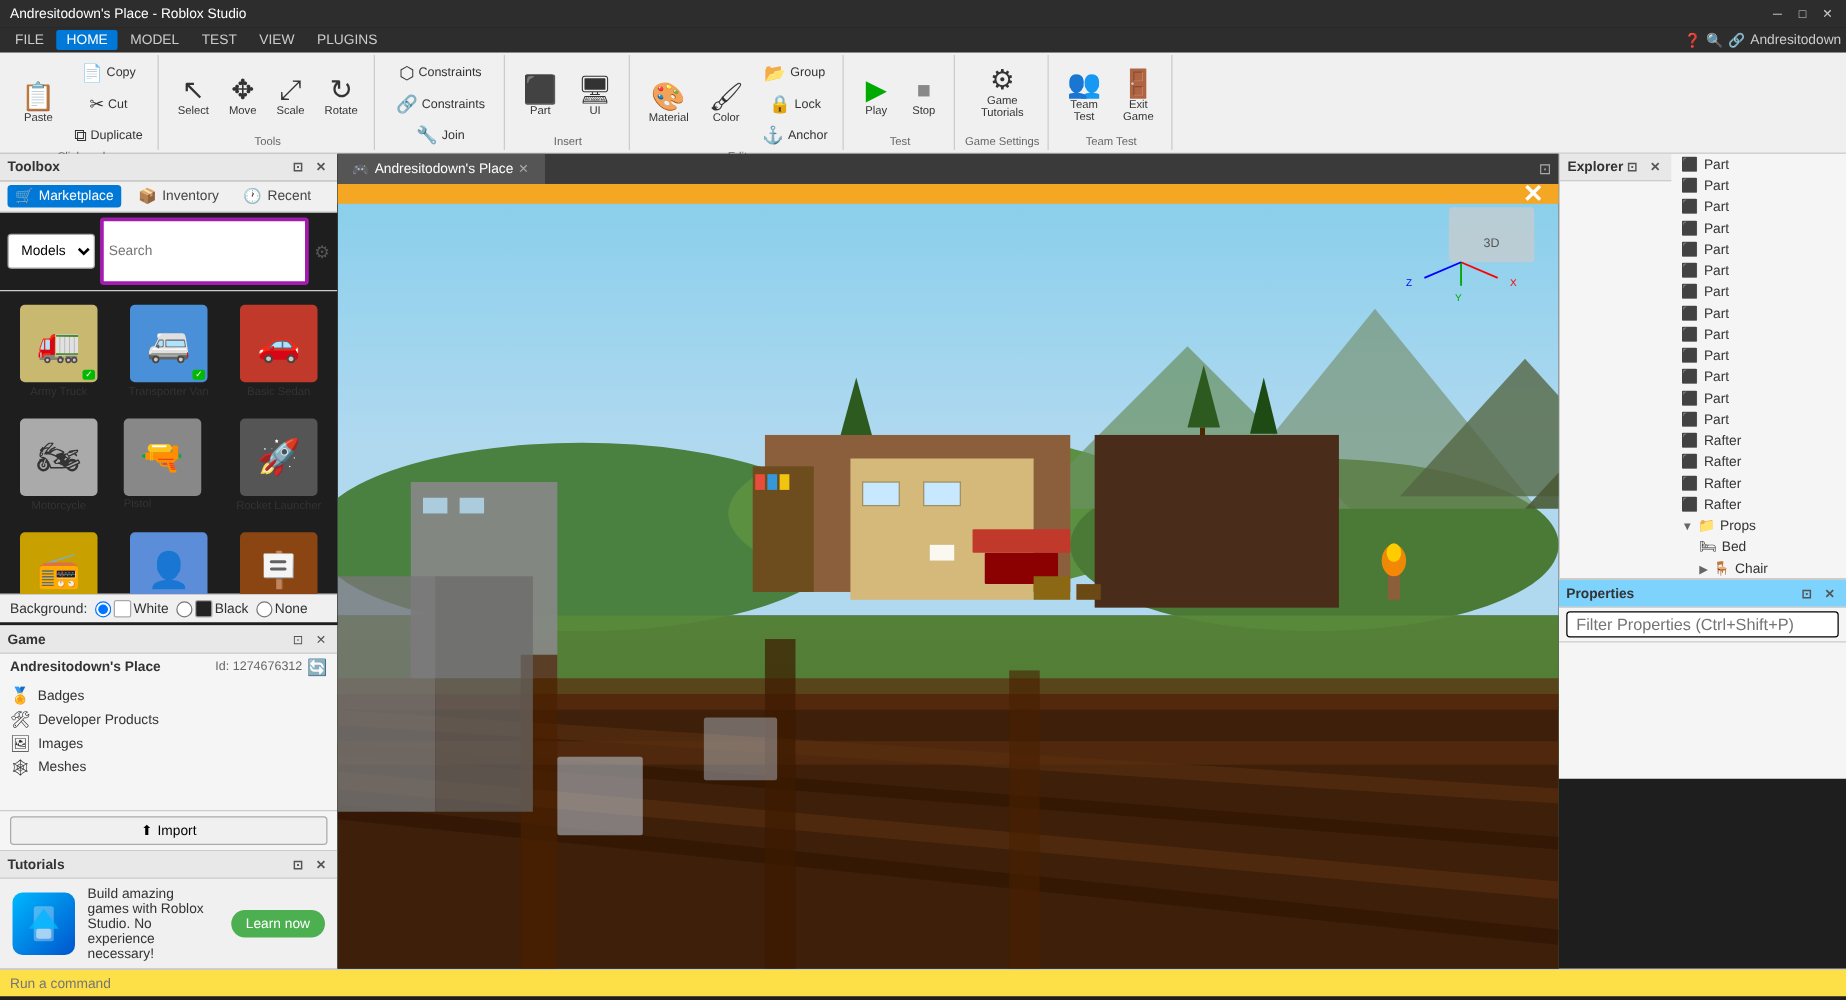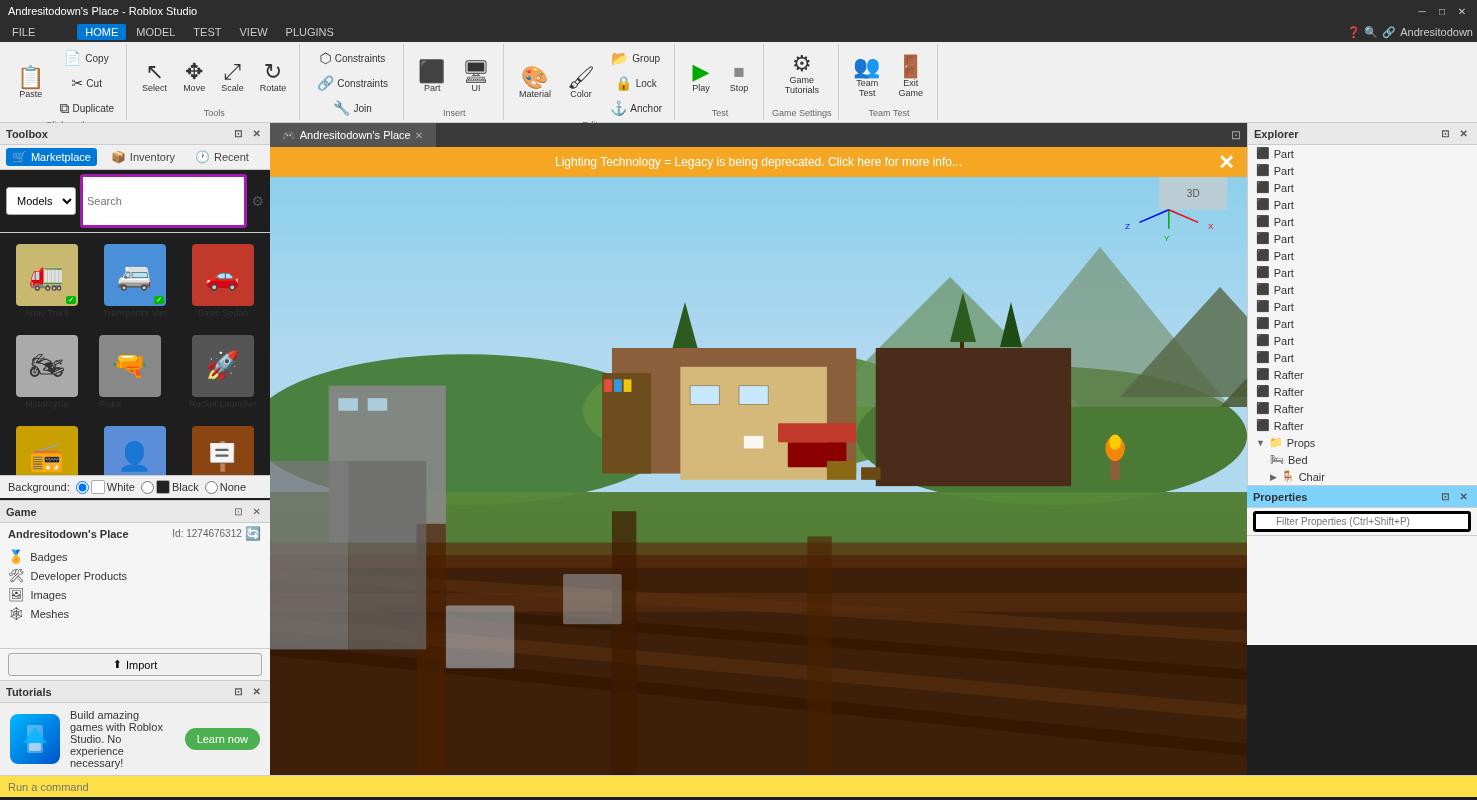--- a/index.html
+++ b/index.html
@@ -25,21 +25,21 @@
       background: #2d2d2d;
       color: #ccc;
       height: 20px;
       display: flex;
       align-items: center;
       padding: 0 4px;
       gap: 2px;
       font-size: 11px;
     }
     .menu-item { padding: 2px 8px; cursor: pointer; border-radius: 2px; }
-    .menu-item:hover, .menu-item.active { background: #0078d7; color: #fff; margin-left: 32px; }
+    .menu-item:hover, .menu-item.active { background: #0078d7; color: #fff; }
 
     
     #ribbon {
       background: #f0f0f0;
       border-bottom: 1px solid #ccc;
       display: flex;
       flex-direction: column;
     }
     #ribbon-content {
       display: flex;
@@ -326,21 +326,21 @@
       color: #fff;
       font-weight: bold;
     }
 
     
     #explorer-panel {
       width: 230px;
       background: #f5f5f5;
       border-left: 1px solid #ccc;
       display: flex;
-      flex-direction: column;
+      flex-direction: row;
       overflow: hidden;
     }
     #explorer-header {
       background: #e8e8e8;
       border-bottom: 1px solid #ccc;
       padding: 2px 6px;
       display: flex;
       align-items: center;
       justify-content: space-between;
       height: 22px;
@@ -393,23 +393,23 @@
       height: 22px;
       font-size: 11px;
       font-weight: bold;
     }
     #properties-filter {
       padding: 3px 6px;
       border-bottom: 1px solid #ccc;
     }
     #properties-filter input {
       width: 100%;
-      padding: 2px 20px;
-      font-size: 10px;
-      border: 3px solid #000000;
+      padding: 2px 7px;
+      font-size: 13px;
+      border: 1px solid #000000;
       border-radius: 3px;
     }
 
     
     #tutorials-panel {
       background: #f0f0f0;
       border-top: 1px solid #ccc;
       padding: 6px 10px;
       display: flex;
       flex-direction: column;
@@ -1001,21 +1001,20 @@
         <rect x="34%" y="36%" width="5%" height="16%" fill="#6d4c1e"></rect>
         <rect x="34.2%" y="37%" width="0.8%" height="2%" fill="#e74c3c"></rect>
         <rect x="35.2%" y="37%" width="0.8%" height="2%" fill="#3498db"></rect>
         <rect x="36.2%" y="37%" width="0.8%" height="2%" fill="#f1c40f"></rect>
 
         <rect x="57%" y="50%" width="3%" height="3%" fill="#8B6914"></rect>
         <rect x="60.5%" y="51%" width="2%" height="2%" fill="#6B4914"></rect>
       </svg>
 
       <div id="notification-banner">
-        <span>Lighting Technology = Legacy is being deprecated. Click here for more info...</span>
         <span id="notification-close">✕</span>
       </div>
     </div>
   </div>
 
   <div id="right-sidebar">
 
     <div id="explorer-panel">
       <div id="explorer-header">
         <span>Explorer</span>

